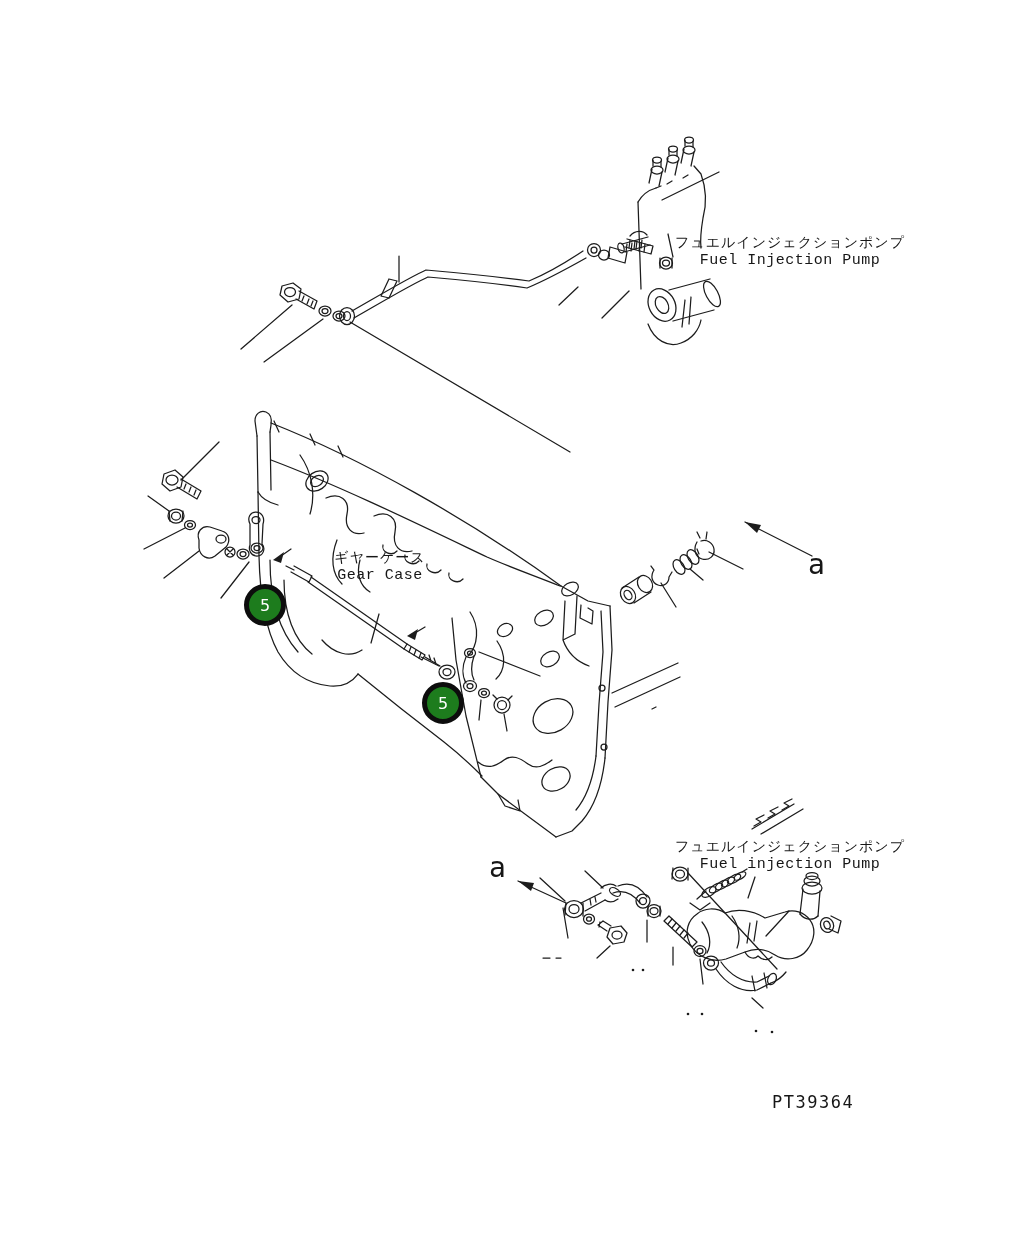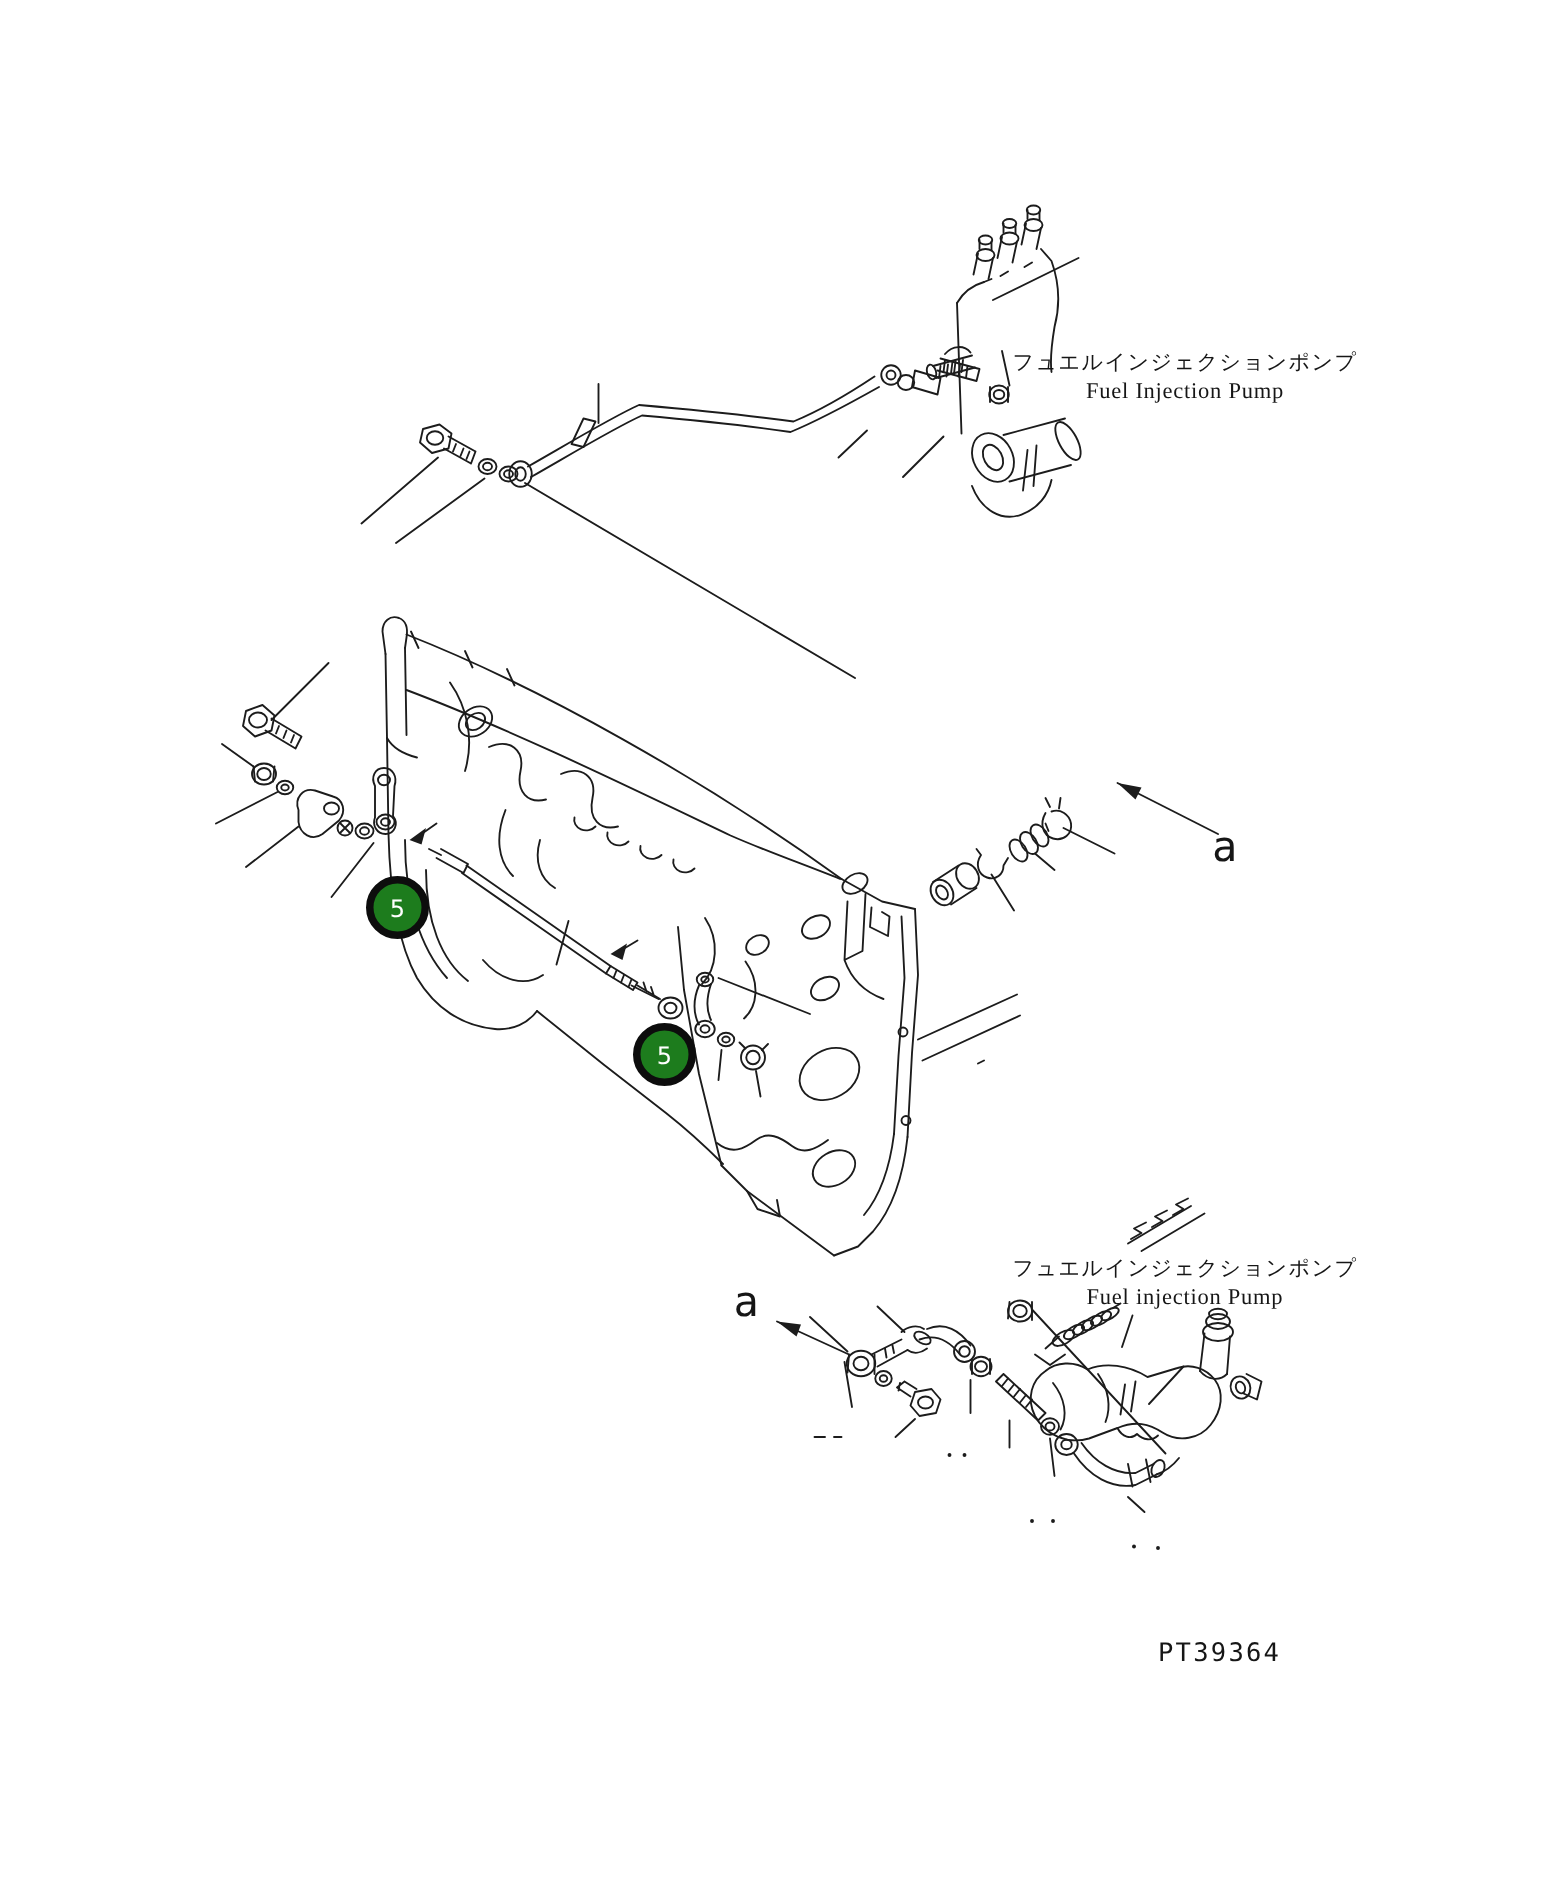--- a/index.html
+++ b/index.html
@@ -3,21 +3,21 @@
 <meta charset="utf-8">
 <style>
   html,body{margin:0;padding:0;background:#fff;}
   .stage{position:relative;width:1035px;height:1260px;background:#ffffff;overflow:hidden;
          font-family:"DejaVu Sans Mono",monospace;color:#161616;}
   .stage svg{position:absolute;left:0;top:0;}
   .lw{stroke:#1c1c1c;stroke-width:1.25;fill:none;stroke-linecap:round;stroke-linejoin:round;}
   .fillb{fill:#1c1c1c;stroke:none;}
   .label{position:absolute;text-align:center;line-height:1.25;}
   .jp{font-family:"DejaVu Sans",sans-serif;font-size:14px;letter-spacing:1px;white-space:nowrap;}
-  .en{font-family:Liberation Serif, serif;font-size:15px;letter-spacing:0.5px;white-space:nowrap;}
+  .en{font-family:Liberation Mono, monospace;font-size:15px;letter-spacing:0.5px;white-space:nowrap;}
   .pn{position:absolute;font-family:"DejaVu Sans Mono",monospace;font-size:17px;letter-spacing:1.5px;}
   .view-a{position:absolute;font-family:"DejaVu Sans Mono",monospace;font-size:28px;}
   .callout{position:absolute;width:32px;height:32px;border-radius:50%;
            border:5px solid #0d0d0d;background:#1d7c1d;color:#fff;
            display:flex;align-items:center;justify-content:center;
            font-family:"DejaVu Sans",sans-serif;font-size:16px;cursor:pointer;}
 </style>
 </head>
 <body>
 
@@ -309,20 +309,24 @@
     <circle class="fillb" cx="756" cy="1031" r="1.3"></circle>
         <circle class="fillb" cx="772" cy="1032" r="1.3"></circle>
   </g>
 </svg>
 
   <div class="label" style="left:640px;top:234px;width:300px;">
     <div class="jp">フュエルインジェクションポンプ</div>
     <div class="en">Fuel Injection Pump</div>
   </div>
 
+  <div class="label" style="left:305px;top:549px;width:150px;">
+    <div class="jp">ギヤーケース</div>
+    <div class="en">Gear Case</div>
+  </div>
 
   <div class="label" style="left:640px;top:838px;width:300px;">
     <div class="jp">フュエルインジェクションポンプ</div>
     <div class="en">Fuel injection Pump</div>
   </div>
 
   <div class="view-a" style="left:808px;top:548px;">a</div>
   <div class="view-a" style="left:489px;top:851px;">a</div>
 
   <div class="pn" style="left:772px;top:1092px;">PT39364</div>

